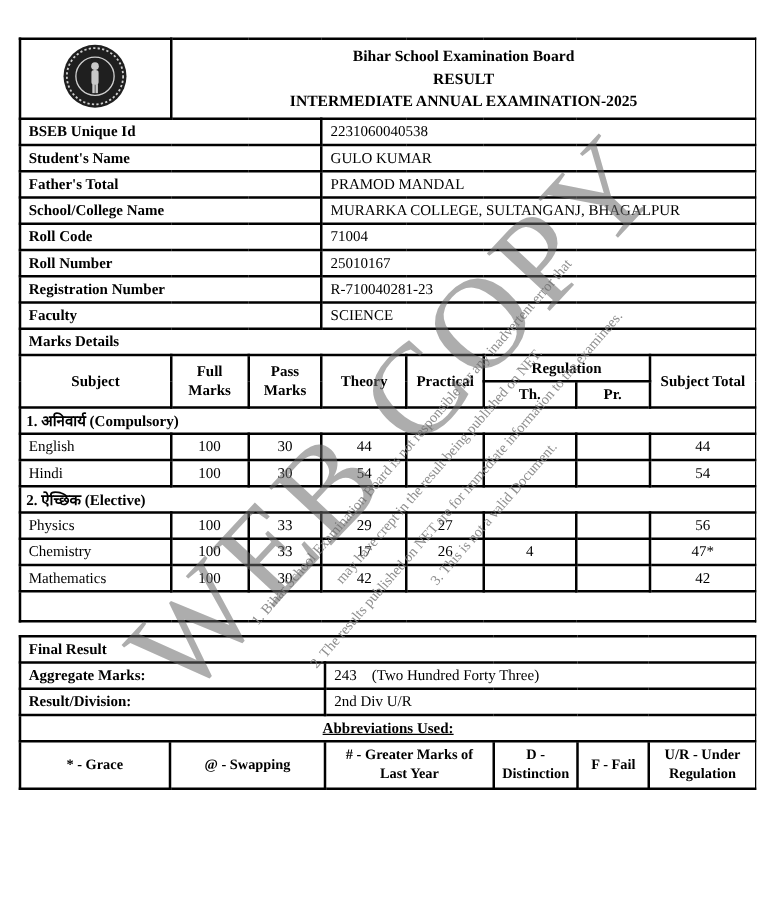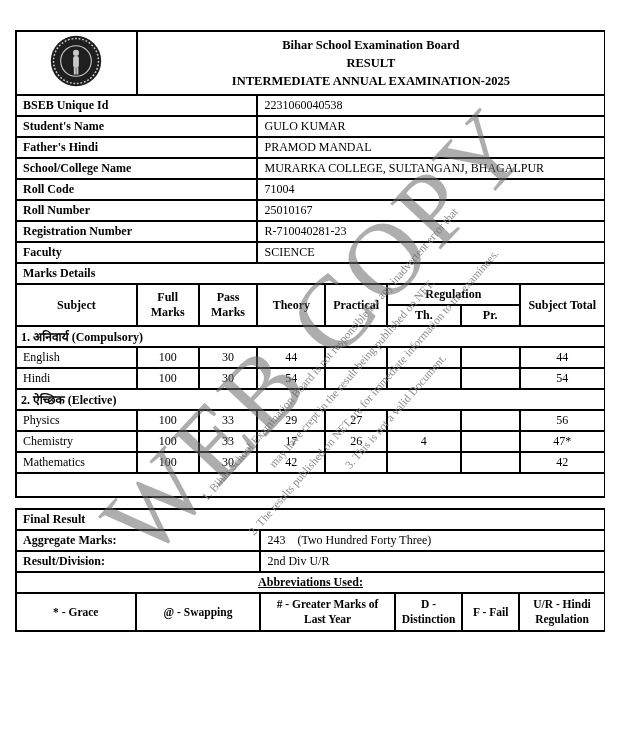--- a/index.html
+++ b/index.html
@@ -114,21 +114,21 @@
 
       <tr>
         <td class="info-label" colspan="3">BSEB Unique Id</td>
         <td class="info-value" colspan="5">2231060040538</td>
       </tr>
       <tr>
         <td class="info-label" colspan="3">Student's Name</td>
         <td class="info-value" colspan="5">GULO KUMAR</td>
       </tr>
       <tr>
-        <td class="info-label" colspan="3">Father's Hindi</td>
+        <td class="info-label" colspan="3">Father's Total</td>
         <td class="info-value" colspan="5">PRAMOD MANDAL</td>
       </tr>
       <tr>
         <td class="info-label" colspan="3">School/College Name</td>
         <td class="info-value" colspan="5">MURARKA COLLEGE, SULTANGANJ, BHAGALPUR</td>
       </tr>
       <tr>
         <td class="info-label" colspan="3">Roll Code</td>
         <td class="info-value" colspan="5">71004</td>
       </tr>
@@ -258,21 +258,21 @@
         <td class="abbr-title" colspan="6">
           <span>Abbreviations Used:</span>
         </td>
       </tr>
       <tr>
         <td class="abbr-cell">* - Grace</td>
         <td class="abbr-cell">@ - Swapping</td>
         <td class="abbr-cell"># - Greater Marks of Last Year</td>
         <td class="abbr-cell">D - Distinction</td>
         <td class="abbr-cell">F - Fail</td>
-        <td class="abbr-cell">U/R - Hindi Regulation</td>
+        <td class="abbr-cell">U/R - Under Regulation</td>
       </tr>
     </tbody>
       </table>
   </div>
 
   <div class="wm-layer">
     <div class="wm-disclaimer">
       <div>1. Bihar School Examination Board is not responsible for any inadvertent error that</div>
       <div>may have crept in the result being published on NET.</div>
       <div>2. The results published on NET are for immediate information to the examinees.</div>

